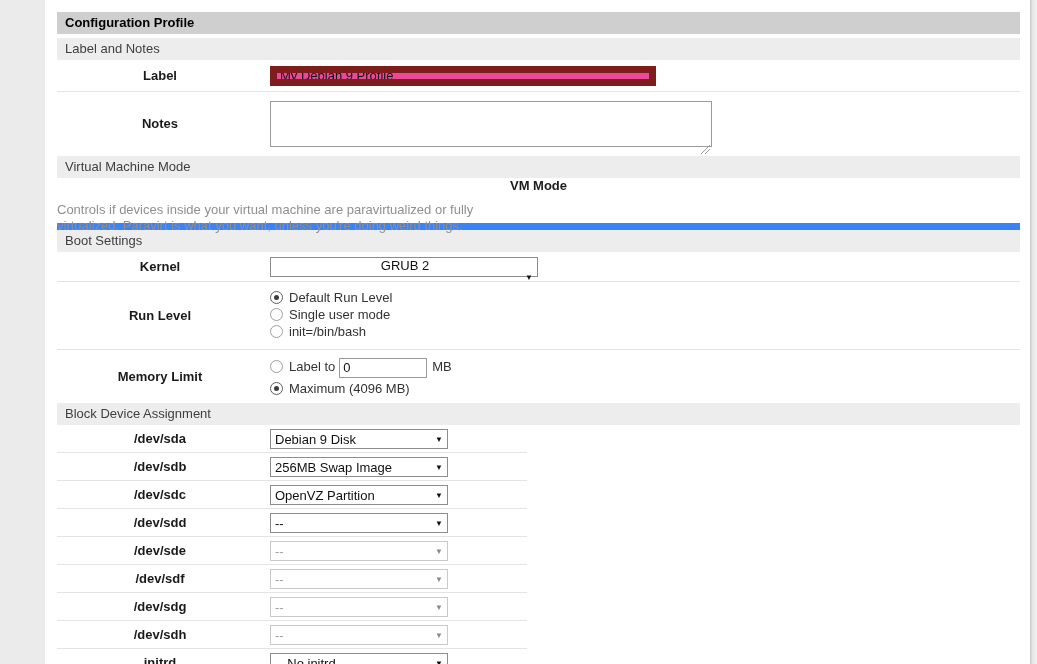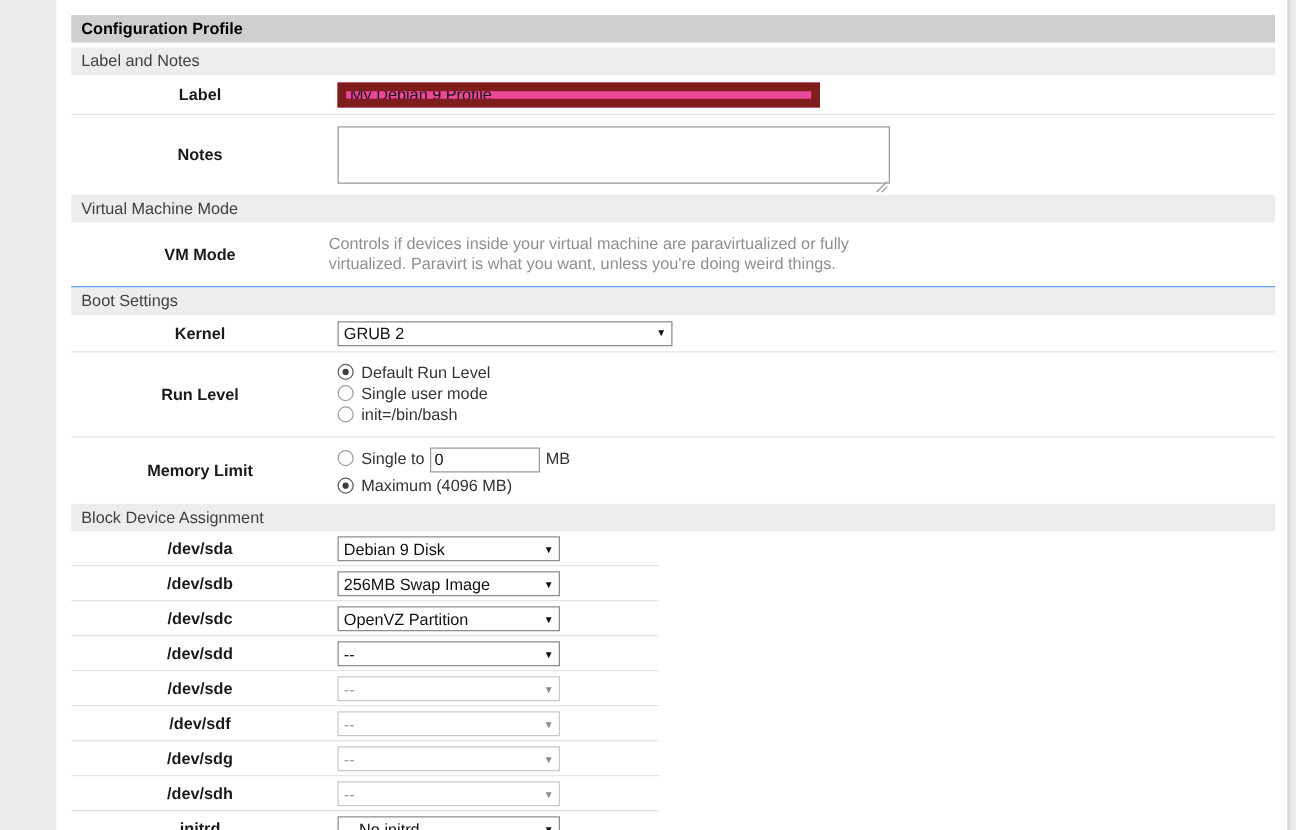--- a/index.html
+++ b/index.html
@@ -25,21 +25,21 @@
   .label-row { height:32px; align-items:center; border-bottom:1px solid #e4e4e4; }
   .text-input { width:386px; height:20px; border:7px solid #7f1d1d; background:#ec4899;
     font-family:inherit; font-size:13px; color:#111; padding:0 3px; }
   .notes-row { height:64px; }
   .notes-row .lbl { line-height:64px; }
   .ta-wrap { position:relative; margin-left:7px; margin-top:9px; }
   textarea.notes { width:442px; height:46px; border:1px solid #9a9a9a; background:#fff;
     font-family:inherit; font-size:13px; resize:none; display:block; }
   .grip { position:absolute; right:2px; bottom:2px; width:9px; height:9px; pointer-events:none; }
 
-  .vm-row { height:52px; border-bottom:1px solid #3b82f6; }
+  .vm-row { height:52px; border-bottom:7px solid #3b82f6;flex-direction:column; }
   .vm-row .lbl { align-self:center; }
   .radio-col { margin-left:7px; width:255px; padding-top:8px; }
   .radio-line { height:17px; line-height:17px; white-space:nowrap; color:#333; }
   .radio { display:inline-block; width:13px; height:13px; border-radius:50%;
     border:1px solid #9e9e9e; background:#fff; margin-right:6px; vertical-align:-2px; position:relative; }
   .radio.checked { border-color:#5f5f5f; }
   .radio.checked::after { content:""; position:absolute; left:3px; top:3px; width:5px; height:5px;
     border-radius:50%; background:#3c3c3c; }
   .help { width:460px; color:#8f8f8f; line-height:16px; padding-top:9px; }
 
@@ -52,21 +52,21 @@
   .memory-row .radio-col { width:auto; padding-top:6px; }
   .memory-row .radio-line { height:22px; line-height:22px; }
   .mini-input { width:88px; height:20px; border:1px solid #9a9a9a; font-family:inherit;
     font-size:13px; color:#111; padding:0 3px; margin:0 5px 0 4px; vertical-align:middle; }
 
   .select { height:20px; border:1px solid #8d8d8d; background:#fff; display:flex;
     align-items:center; padding:0 2px 0 4px; color:#111; cursor:default; }
   .select .arrow { margin-left:auto; font-size:8px; color:#111; padding-right:2px; }
   .select.disabled { border-color:#c9c9c9; color:#9e9e9e; }
   .select.disabled .arrow { color:#8a8a8a; }
-  .select.kernel { width:268px; }
+  .select.kernel { width:268px;flex-direction:column; }
   .select.device { width:178px; margin-top:4px; }
 
   .device-row { height:28px; width:470px; border-bottom:1px solid #e4e4e4; display:flex; }
   .device-row .lbl { line-height:28px; }
 </style>
 </head>
 <body>
 
 <div class="page">
   <div class="left-strip"></div>
@@ -127,21 +127,21 @@
         <div class="radio-line">
           <span class="radio"></span><span>init=/bin/bash</span>
         </div>
       </div>
     </div>
 
     <div class="row memory-row">
       <div class="lbl">Memory Limit</div>
       <div class="radio-col">
         <div class="radio-line">
-          <span class="radio"></span><span>Single to</span><input class="mini-input" type="text" value="0" style=""><span>MB</span>
+          <span class="radio"></span><span>Label to</span><input class="mini-input" type="text" value="0" style=""><span>MB</span>
         </div>
         <div class="radio-line">
           <span class="radio checked"></span><span>Maximum (4096 MB)</span>
         </div>
       </div>
     </div>
 
     <div class="bar section">Block Device Assignment</div>
 
     <div id="device-rows">

